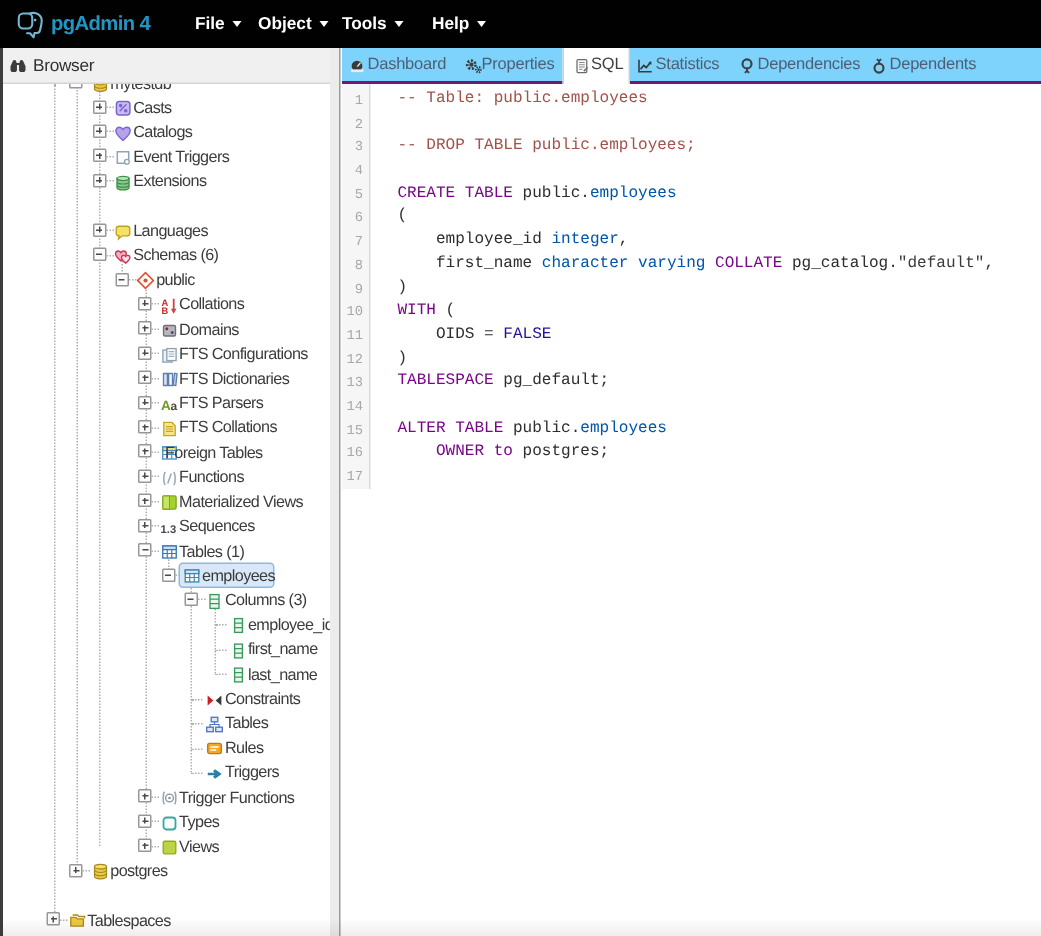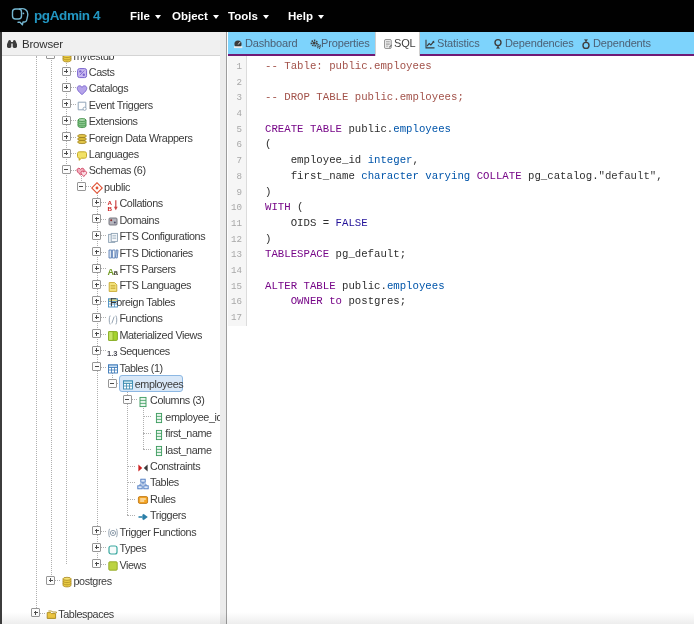--- a/index.html
+++ b/index.html
@@ -122,30 +122,20 @@
 <div class="trow" style="top:112.7px">
             <div class="exp plus" style="left:61.6px"></div>
             <div class="hg" style="left:70.6px;top:7.7px;width:5px"></div>
             <span class="ticon" style="left:76.1px"><svg width="12" height="12" viewBox="0 0 12 12">
                 <path d="M2 3 L2 9 C2 9.9 3.8 10.6 6 10.6 C8.2 10.6 10 9.9 10 9 L10 3 Z" fill="#8bc88e" stroke="#3f8f46" stroke-width="0.9"></path>
                 <ellipse cx="6" cy="3" rx="4" ry="1.4" fill="#b9e2ba" stroke="#3f8f46" stroke-width="0.9"></ellipse>
                 <path d="M2 5.4 C2.5 6.2 4 6.7 6 6.7 C8 6.7 9.5 6.2 10 5.4 M2 7.6 C2.5 8.4 4 8.9 6 8.9 C8 8.9 9.5 8.4 10 7.6" fill="none" stroke="#3f8f46" stroke-width="0.7"></path>
               </svg></span>
             <span class="tlabel" style="left:88.8px">Extensions</span>
           </div>
-<div class="trow" style="top:129.1px">
-            <div class="exp plus" style="left:61.6px"></div>
-            <div class="hg" style="left:70.6px;top:7.7px;width:5px"></div>
-            <span class="ticon" style="left:76.1px"><svg width="12" height="12" viewBox="0 0 12 12">
-                <ellipse cx="6" cy="3" rx="4.4" ry="1.6" fill="#e3c64a" stroke="#9a7d1a" stroke-width="0.8"></ellipse>
-                <ellipse cx="6" cy="6" rx="4.4" ry="1.6" fill="#d9ba38" stroke="#9a7d1a" stroke-width="0.8"></ellipse>
-                <ellipse cx="6" cy="9" rx="4.4" ry="1.6" fill="#e3c64a" stroke="#9a7d1a" stroke-width="0.8"></ellipse>
-              </svg></span>
-            <span class="tlabel" style="left:88.8px">Foreign Data Wrappers</span>
-          </div>
 <div class="trow" style="top:145.5px">
             <div class="exp plus" style="left:61.6px"></div>
             <div class="hg" style="left:70.6px;top:7.7px;width:5px"></div>
             <span class="ticon" style="left:76.1px"><svg width="12" height="12" viewBox="0 0 12 12">
                 <path d="M1.5 3.4 C1.5 2.4 2.4 1.8 3.4 1.8 L8.6 1.8 C9.6 1.8 10.5 2.4 10.5 3.4 L10.5 6.6 C10.5 7.6 9.6 8.2 8.6 8.2 L5.5 8.2 L3 10.3 L3.4 8.2 C2.4 8.2 1.5 7.6 1.5 6.6 Z" fill="#f2e268" stroke="#bfa21c" stroke-width="0.9"></path>
               </svg></span>
             <span class="tlabel" style="left:88.8px">Languages</span>
           </div>
 <div class="trow" style="top:161.9px">
             <div class="exp minus" style="left:61.6px"></div>
@@ -215,21 +205,21 @@
               </svg></span>
             <span class="tlabel" style="left:119.4px">FTS Parsers</span>
           </div>
 <div class="trow" style="top:276.9px">
             <div class="exp plus" style="left:92.2px"></div>
             <div class="hg" style="left:101.2px;top:7.7px;width:5px"></div>
             <span class="ticon" style="left:106.7px"><svg width="12" height="12" viewBox="0 0 12 12">
                 <path d="M2.2 1.6 h5.4 l2.2 2.2 v6.6 h-7.6 Z" fill="#f6e784" stroke="#c5a52b" stroke-width="0.9"></path>
                 <path d="M3.6 4.4 h4.8 M3.6 6 h4.8 M3.6 7.6 h4.8" stroke="#c5a52b" stroke-width="0.8"></path>
               </svg></span>
-            <span class="tlabel" style="left:119.4px">FTS Languages</span>
+            <span class="tlabel" style="left:119.4px">FTS Collations</span>
           </div>
 <div class="trow" style="top:293.3px">
             <div class="exp plus" style="left:92.2px"></div>
             <div class="hg" style="left:101.2px;top:7.7px;width:5px"></div>
             <span class="ticon" style="left:106.7px"><svg width="12" height="12" viewBox="0 0 12 12">
                 <rect x="1.5" y="2" width="9" height="8" fill="#fefefe" stroke="#4a90c2" stroke-width="0.9"></rect>
                 <rect x="1.5" y="2" width="9" height="2.4" fill="#f0e080" stroke="#4a90c2" stroke-width="0.9"></rect>
                 <path d="M1.5 7 h9 M4.5 4.4 v5.6 M7.5 4.4 v5.6" stroke="#4a90c2" stroke-width="0.8" fill="none"></path>
               </svg></span>
             <span class="tlabel" style="left:110px">Foreign Tables</span>

